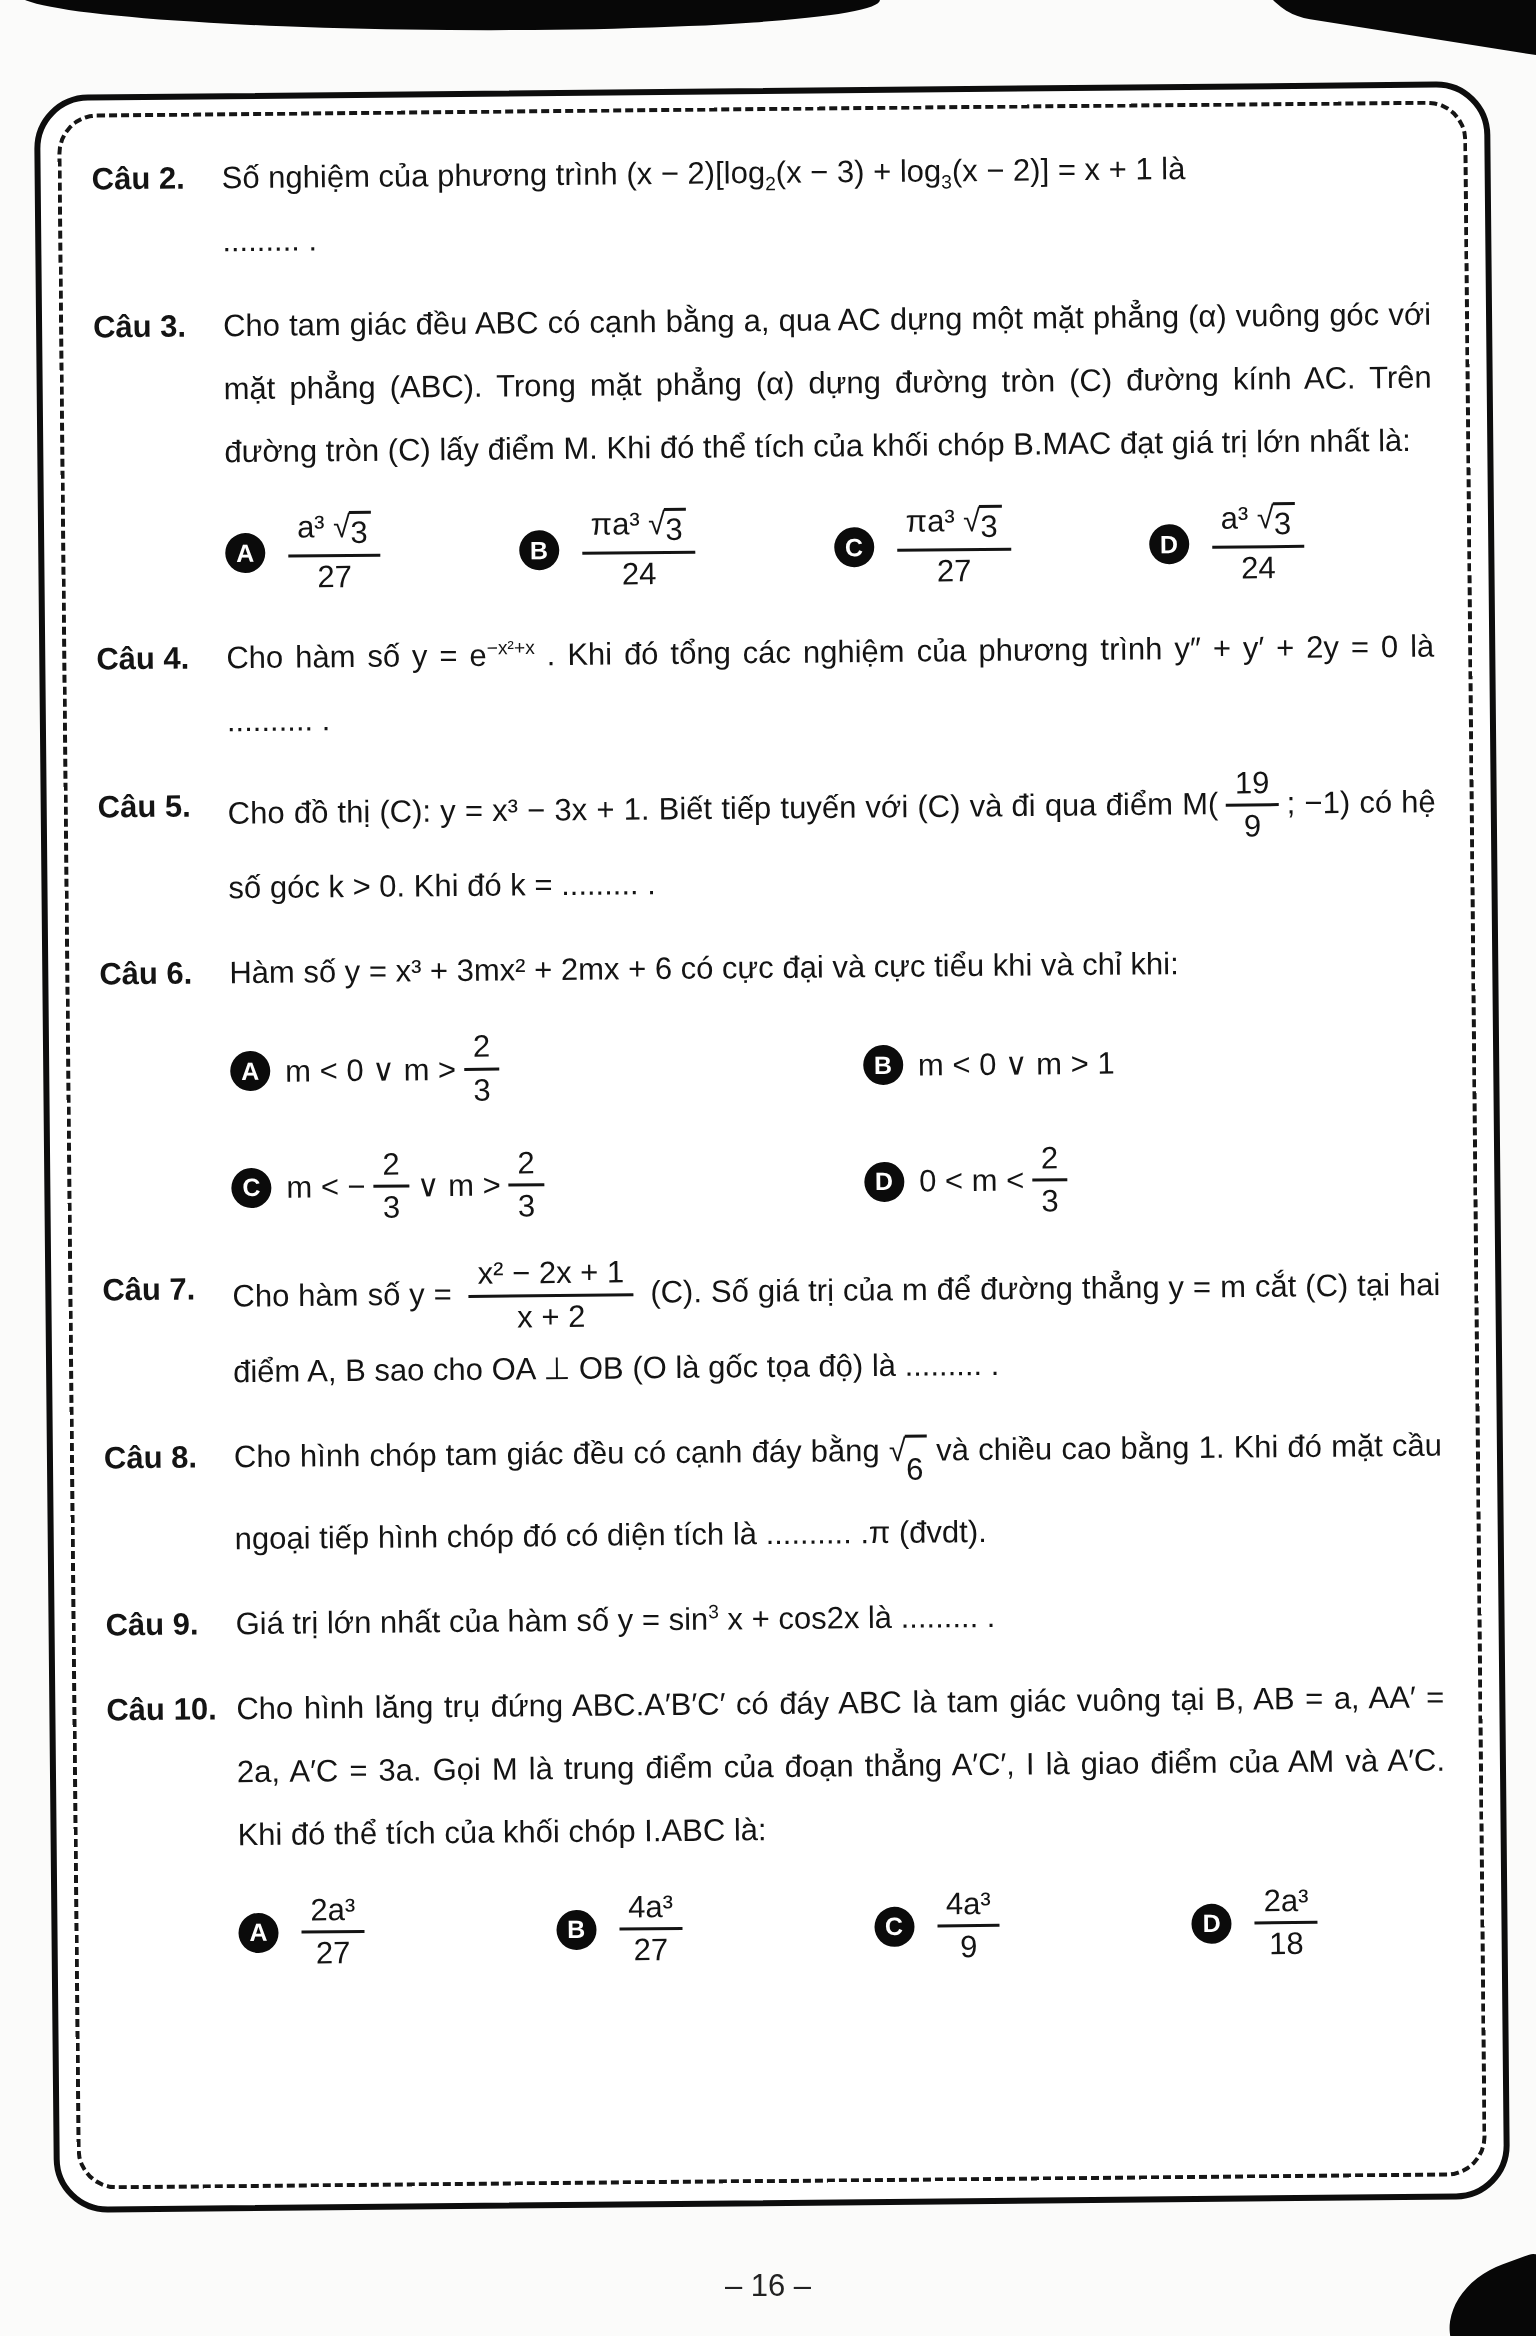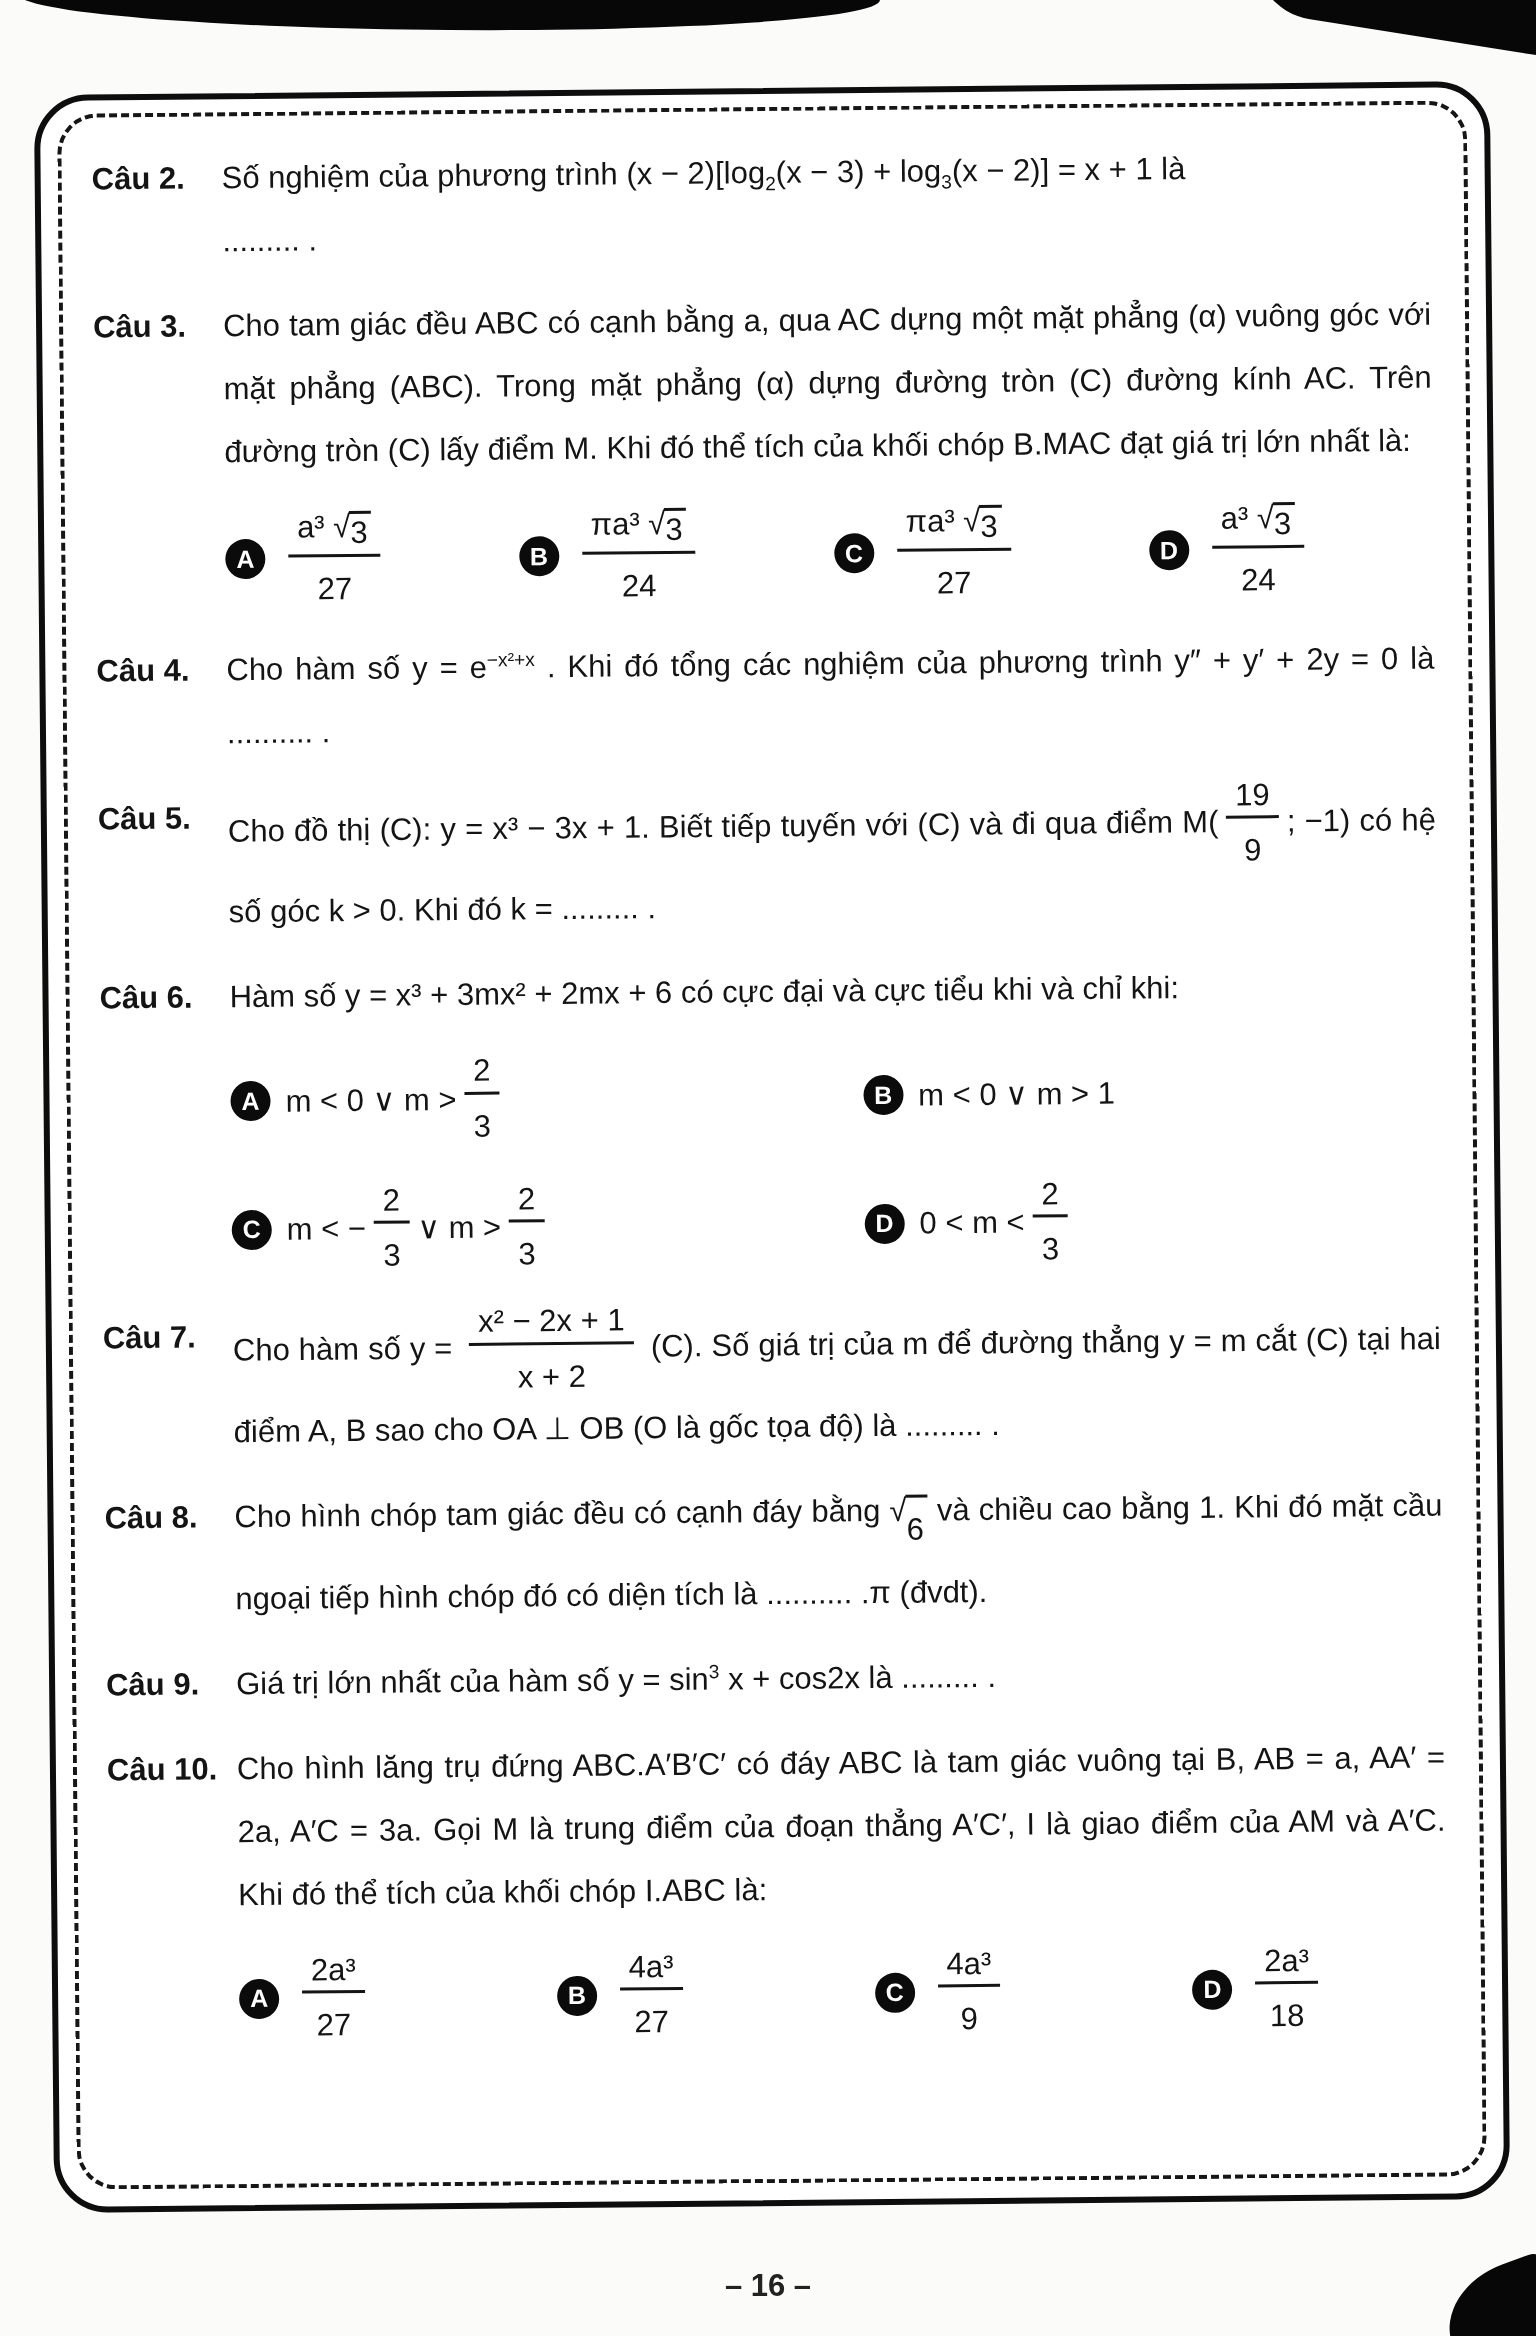--- a/index.html
+++ b/index.html
@@ -34,38 +34,38 @@
   .q-label { flex: 0 0 130px; font-weight: bold; font-size: 31px; line-height: 63px; }
   .q-body { flex: 1; font-size: 31px; min-width: 0; }
   .q-line { line-height: 63px; text-align: justify; }
 
   sup.m-sup { font-size: .62em; vertical-align: super; line-height: 0; }
   sub.m-sub { font-size: .62em; vertical-align: sub; line-height: 0; }
 
   .frac { display: inline-flex; flex-direction: column; align-items: center;
           vertical-align: middle; margin: 0 8px; line-height: 1.25; text-align: center; }
   .frac .num { padding: 0 9px 1px 9px; border-bottom: 3px solid #141414; white-space: nowrap; }
-  .frac .den { padding: 13px 9px 0 9px; white-space: nowrap; text-align: right; }
+  .frac .den { padding: 1px 9px 0 9px; white-space: nowrap; text-align: right; }
 
   .sqrt { display: inline-flex; align-items: flex-start; white-space: nowrap; }
   .sqrt .rad { line-height: 1.05; }
   .sqrt .arg { border-top: 3px solid #141414; padding: 0 4px 0 1px; margin-left: -1px; }
 
   .options { margin: 26px 0 6px 0; }
   .options.row4 { display: flex; justify-content: space-between; width: 90%; }
   .options.grid2 { display: grid; grid-template-columns: 54% 46%; row-gap: 34px; width: 97%; }
   .option { display: flex; align-items: center; gap: 15px; }
   .opt-letter {
     flex: 0 0 auto; display: inline-flex; align-items: center; justify-content: center;
     width: 40px; height: 40px; border-radius: 50%;
     background: #0b0b0b; color: #fff; font-weight: bold; font-size: 25px;
   }
   .opt-text { display: inline-flex; align-items: center; white-space: nowrap; }
 
-  .footer { position: absolute; left: 0; width: 100%; top: 2268px; text-align: center; font-size: 31px; color: #222; font-weight: bold; }
+  .footer { position: absolute; left: 0; width: 100%; top: 2268px; text-align: center; font-size: 31px; color: #222; }
 </style>
 </head>
 <body>
 
 <div class="artifact artifact-top-band"></div>
 <div class="artifact artifact-top-right"></div>
 <div class="artifact artifact-bottom-right"></div>
 
 <div class="page-box">
   <div class="inner">

